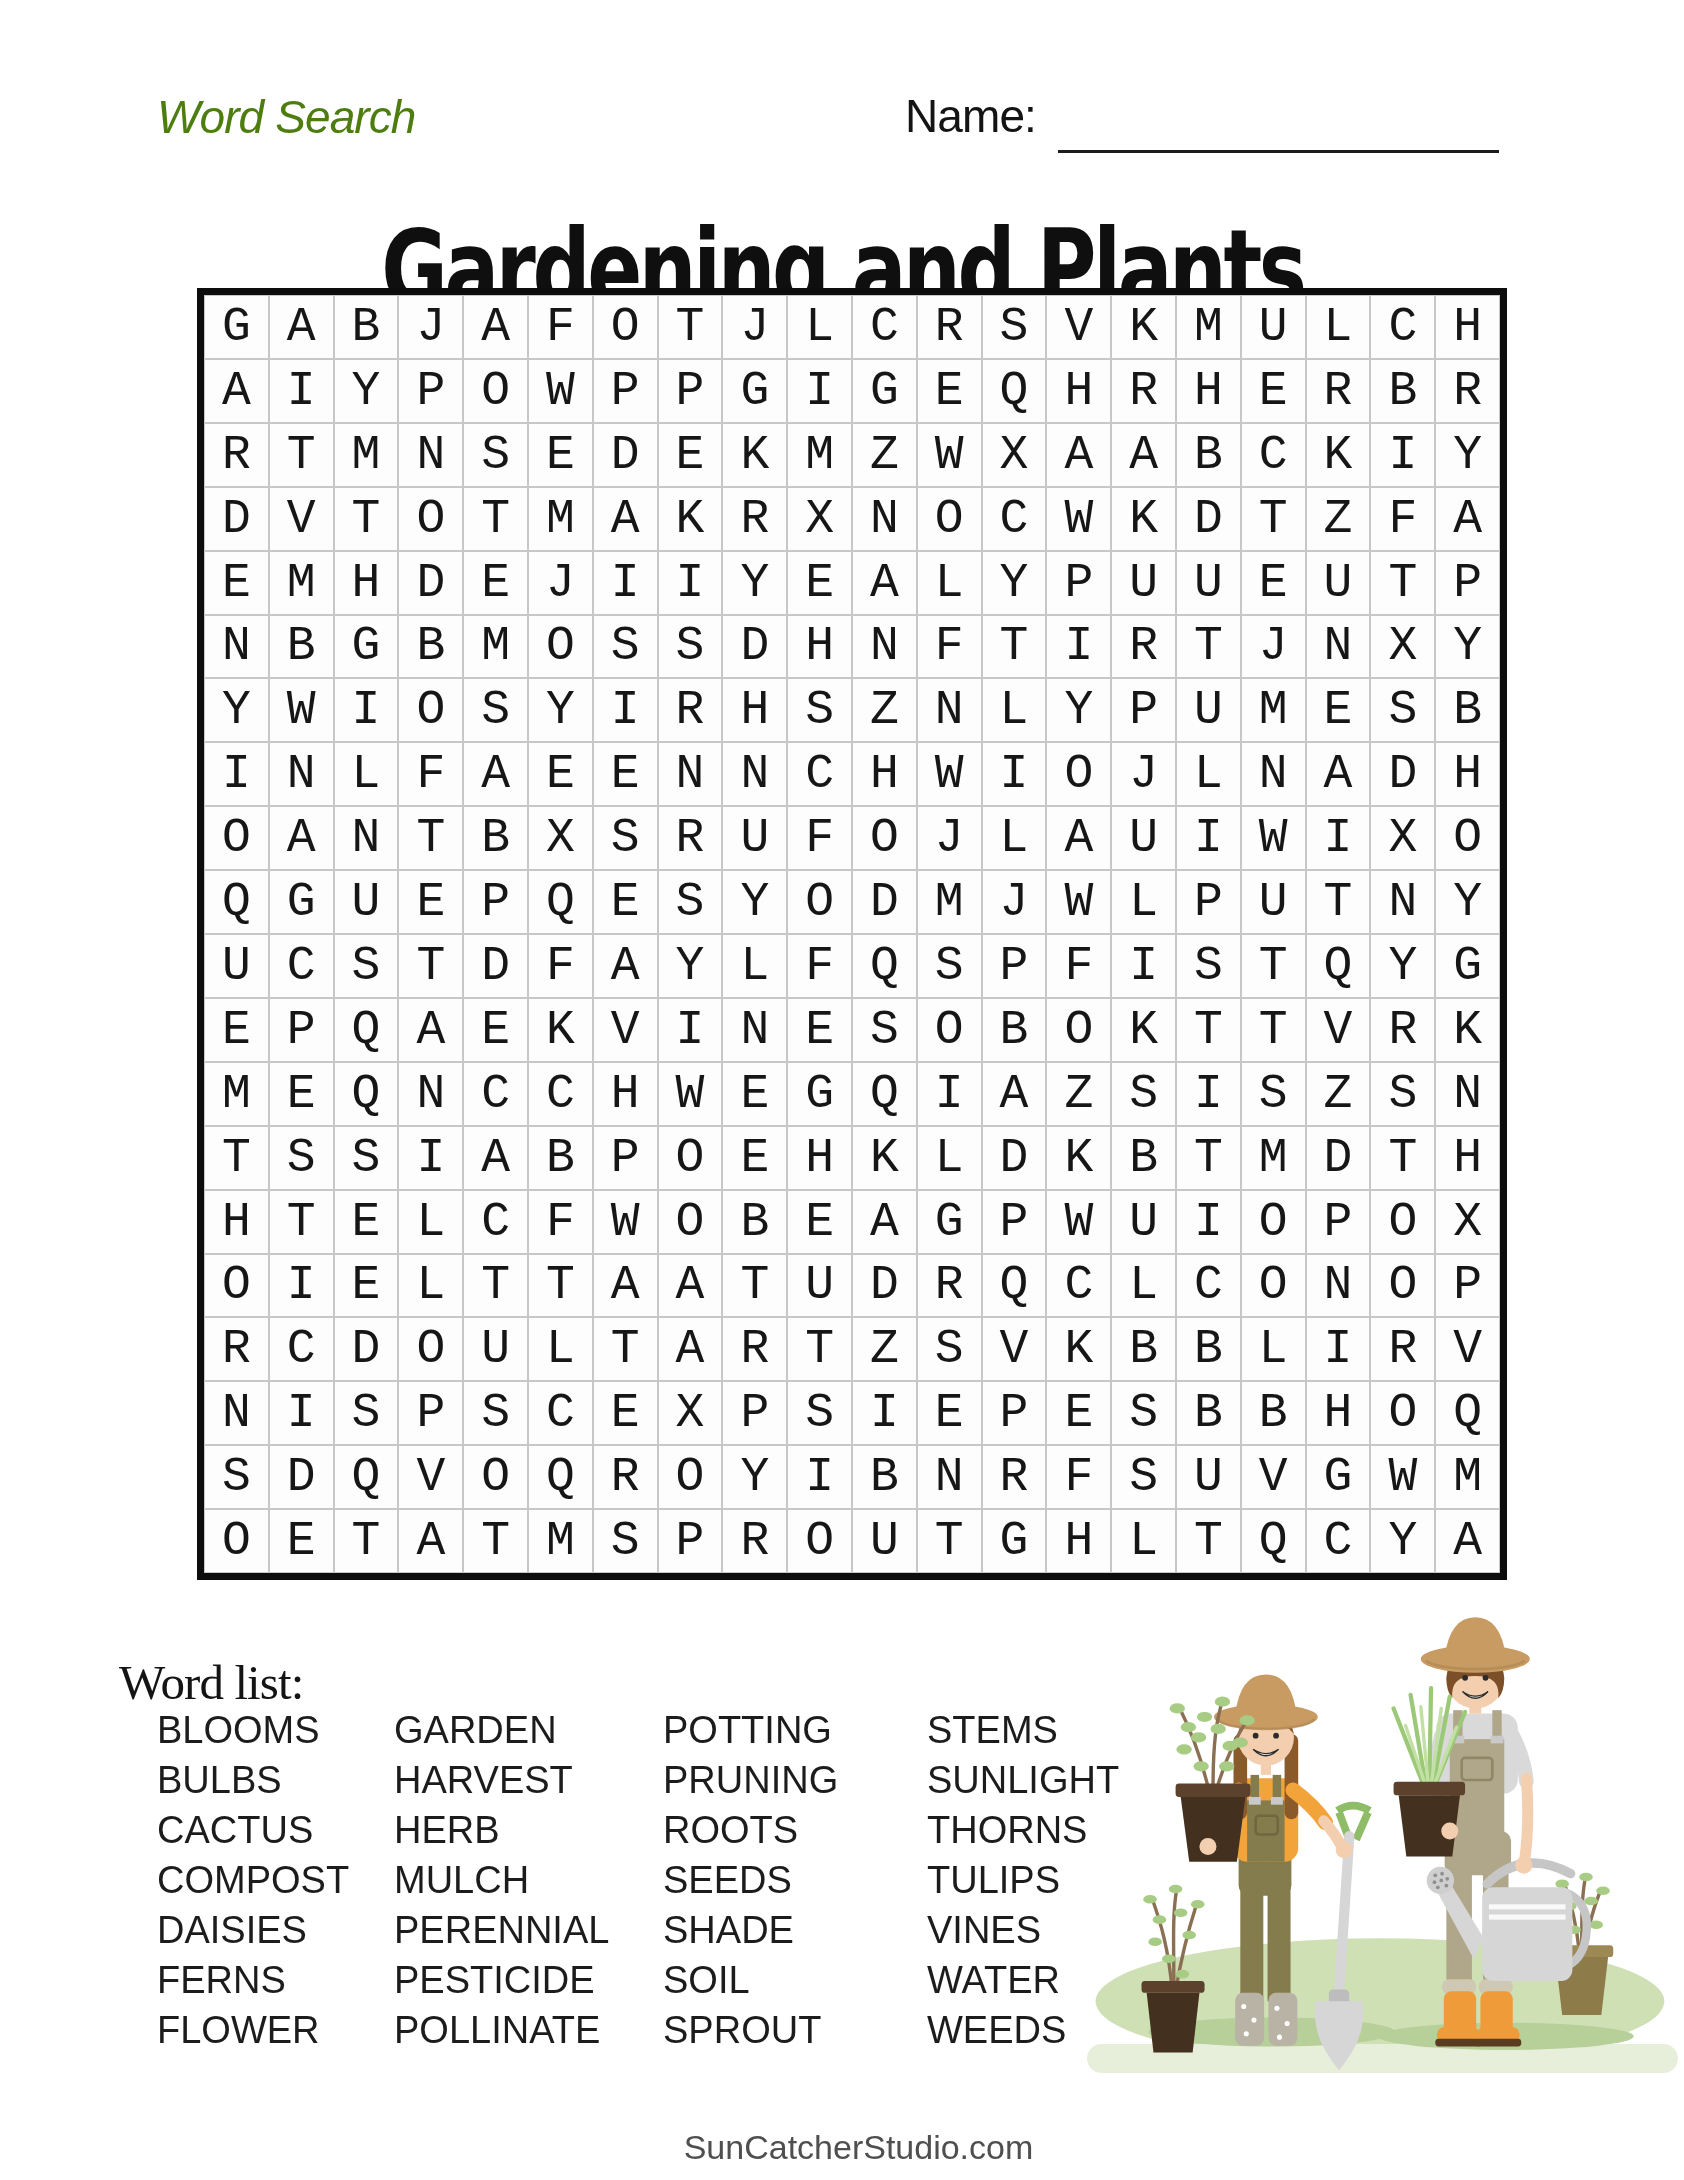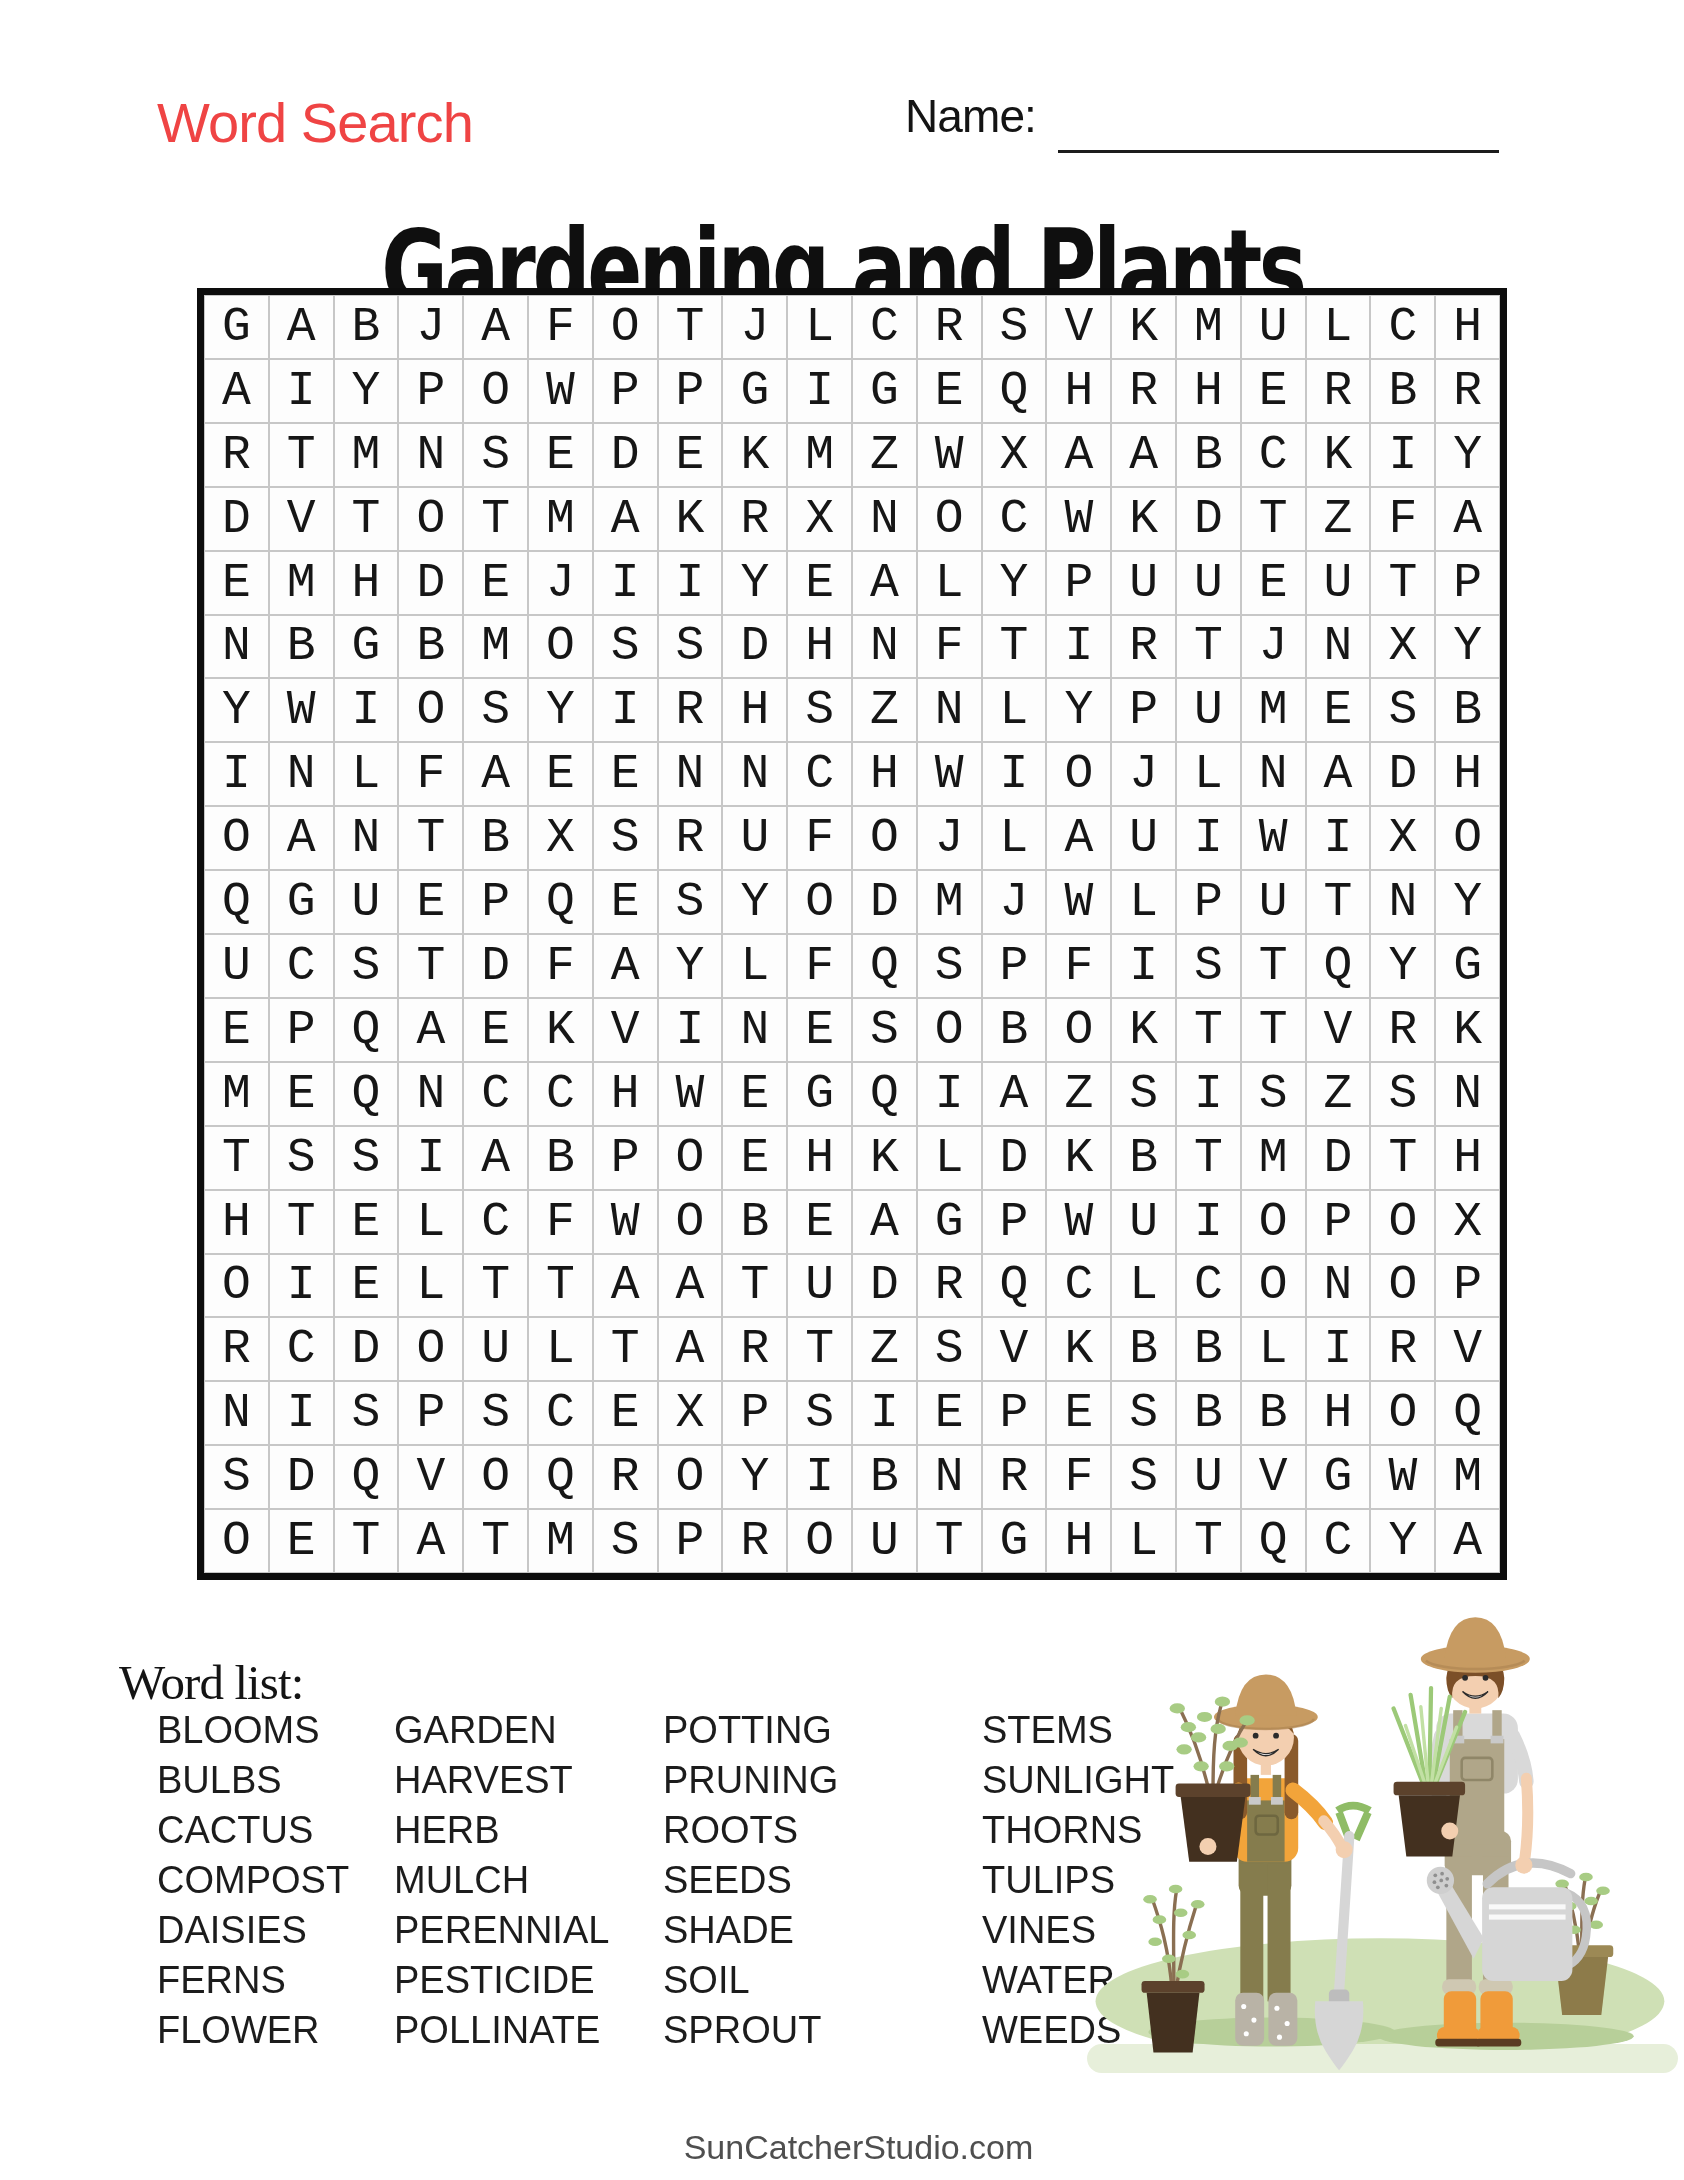--- a/index.html
+++ b/index.html
@@ -1,19 +1,19 @@
 <!DOCTYPE html>
 <html style="--grid-line: #c7c7c7; --cell-bg: #fdfdfd; --letter-color: #161616; --footer-text: #4f4f4f; --ground: #cfe0b5; --ground-light: #e7efda; --ground-shadow: #b7cf99; --leaf: #a8cc84; --leaf-dark: #8fbc66; --grass: #9cc978; --grass-light: #c2e0a4; --stem: #8a6f52; --hat: #c79b62; --hat-shade: #a87f4e; --skin: #f3cfb0; --hair: #8a5a2b; --hair-man: #7b4f28; --shirt-orange: #f2a43a; --shirt-gray: #d9d9d9; --overalls-olive: #857c4d; --overalls-khaki: #b0a689; --cuff: #cfc8b2; --boots-gray: #b9b3a6; --boots-orange: #f09b3a; --sole-brown: #5a3c22; --pot-brown: #43301f; --pot-brown-rim: #5c422c; --pot-olive: #8d7b4a; --pot-olive-rim: #9c8955; --metal: #d6d6d6; --metal-dark: #bdbdbd;font-size:13.6px"><head>
 <meta charset="utf-8">
 <style>
   html,body{margin:0;padding:0;background:#ffffff;}
   .page{position:relative;width:1685px;height:2181px;background:#fff;overflow:hidden;
         font-family:"Liberation Sans",sans-serif;color:#1a1a1a;}
 
-  .ws-label{position:absolute;left:157px;top:90px;font-size:56px;letter-spacing:-0.9px;color:#ef4444;}
+  .ws-label{position:absolute;left:157px;top:90px;font-size:46px;letter-spacing:-0.9px;color:#4d7c0f;font-style:italic;}
   .name-row{position:absolute;left:905px;top:89px;text-align:center;}
   .name-label{font-size:46px;letter-spacing:-0.9px;color:#141414;}
   .name-line{position:absolute;left:1058px;top:150px;width:441px;height:3.4px;background:#1c1c1c;}
 
   .title{position:absolute;left:0;top:136px;width:100%;text-align:center;
          font-family:"DejaVu Sans",sans-serif;font-size:104px;font-weight:800;
          letter-spacing:-4.3px;color:#0f0f0f;transform:scaleX(0.78) scaleY(1.04);transform-origin:center top;
          white-space:nowrap;}
 
   .grid-wrap{position:absolute;left:197px;top:288px;width:1296px;height:1278px;
@@ -22,21 +22,21 @@
                grid-template-columns:repeat(20,1fr);grid-template-rows:repeat(20,1fr);}
   .cell{display:flex;align-items:center;justify-content:center;
         background:var(--cell-bg,#fdfdfd);border:0.9px solid var(--grid-line,#c7c7c7);
         font-family:"Liberation Mono",monospace;font-size:48px;font-weight:400;
         color:var(--letter-color,#161616);}
 
   .wordlist-label{position:absolute;left:119px;top:1654px;font-size:49px;letter-spacing:-0.9px;color:#141414;font-family:Liberation Serif, serif;}
   .word-col{position:absolute;top:1705px;margin:0;padding:0;list-style:none;}
   .word-col li{height:50px;display:flex;align-items:center;font-size:38px;
                letter-spacing:0;color:#1c1c1c;white-space:nowrap;}
-  #wordcol0{left:157px;} #wordcol1{left:394px;} #wordcol2{left:663px;} #wordcol3{left:982px;}
+  #wordcol0{left:157px;} #wordcol1{left:394px;} #wordcol2{left:663px;} #wordcol3{left:927px;}
 
   .illustration{position:absolute;left:1080px;top:1608px;width:605px;height:470px;}
 
   .footer{position:absolute;left:16px;top:2128px;width:100%;text-align:center;
           font-size:34px;color:var(--footer-text,#4f4f4f);}
 </style>
 </head>
 <body>
 
 <div class="page">

